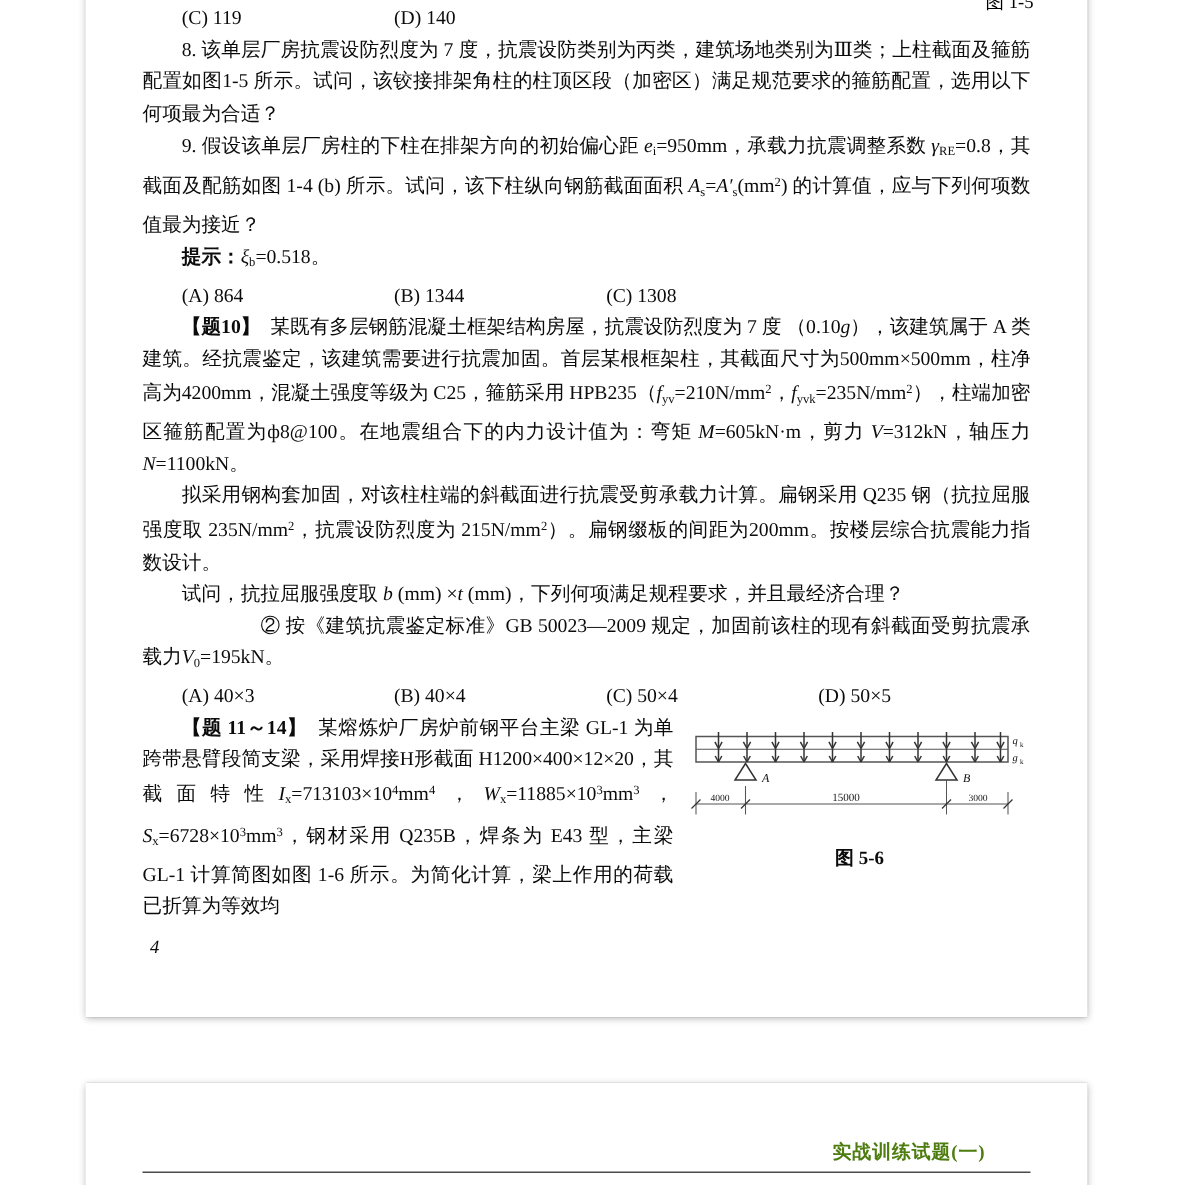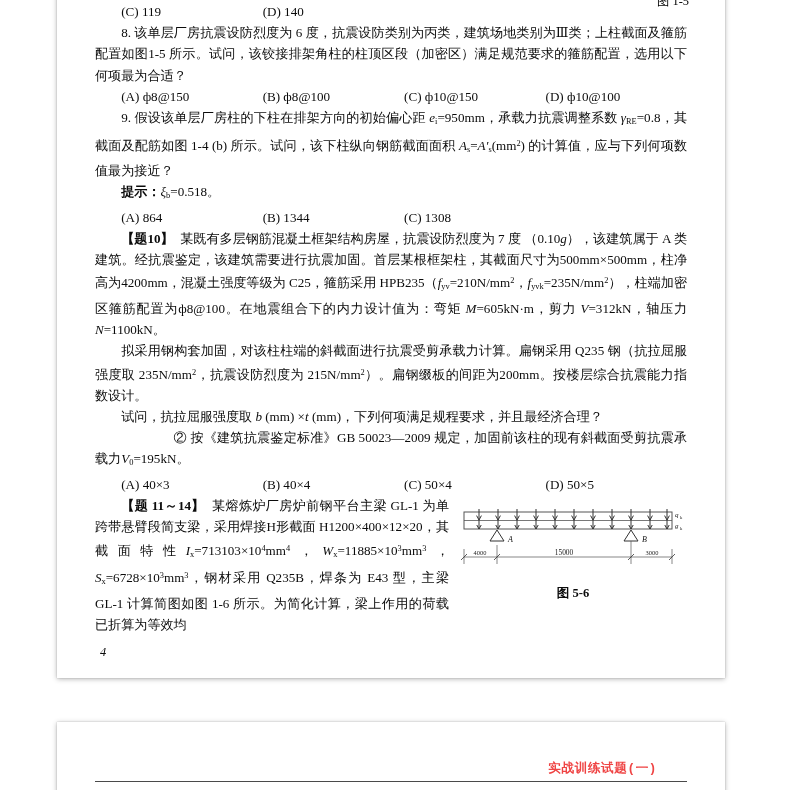--- a/index.html
+++ b/index.html
@@ -76,26 +76,26 @@
   }
 
   
   .footer {
     position: absolute;
     left: 38px; top: 38px;
     width: 592px;
   }
   .footer-title {
     text-align: right;
-    font-family: Liberation Mono, monospace;
+    font-family: Liberation Serif, serif;
     font-size: 12.6px;
     font-weight: bold;
     letter-spacing: 0.6px;
     padding-right: 30px;
-    color: #ef4444;
+    color: #4d7c0f;
   }
   .footer-rule {
     margin-top: 4px;
     border-top: 1.1px solid #4a4a4a;
     width: 100%;
   }
 
   svg { display:block; }
 </style>
 </head>
@@ -110,27 +110,21 @@
     <div class="content">
 
       <div style="height:9px;"></div>
       <div class="opts">
         <span>(C) 119</span>
         <span>(D) 140</span>
         <span></span>
           <span></span>
       </div>
 
-      <p class="indent">8. 该单层厂房抗震设防烈度为 6 度，抗震设防类别为丙类，建筑场地类别为Ⅲ类；上柱截面及箍筋配置如图1-5 所示。试问，该铰接排架角柱的柱顶区段（加密区）满足规范要求的箍筋配置，选用以下何项最为合适？</p>
-      <div class="opts">
-        <span>(A) ф8@150</span>
-        <span>(B) ф8@100</span>
-        <span>(C) ф10@150</span>
-        <span>(D) ф10@100</span>
-      </div>
+      <p class="indent">8. 该单层厂房抗震设防烈度为 7 度，抗震设防类别为丙类，建筑场地类别为Ⅲ类；上柱截面及箍筋配置如图1-5 所示。试问，该铰接排架角柱的柱顶区段（加密区）满足规范要求的箍筋配置，选用以下何项最为合适？</p>
 
       <p class="indent"><span>9. 假设该单层厂房柱的下柱在排架方向的初始偏心距 </span><i>e</i><sub>i</sub><span>=950mm，承载力抗震调整系数 </span><i>γ</i><sub>RE</sub><span>=0.8，其截面及配筋如图 1-4 (b) 所示。试问，该下柱纵向钢筋截面面积 </span><i>A</i><sub>s</sub><span>=</span><i>A′</i><sub>s</sub><span>(mm</span><sup>2</sup><span>) 的计算值，应与下列何项数值最为接近？</span></p>
 
       <p class="indent"><span class="bold">提示：</span><i>ξ</i><sub>b</sub><span>=0.518。</span></p>
 
       <div class="opts">
         <span>(A) 864</span>
         <span>(B) 1344</span>
         <span>(C) 1308</span>
       </div>

